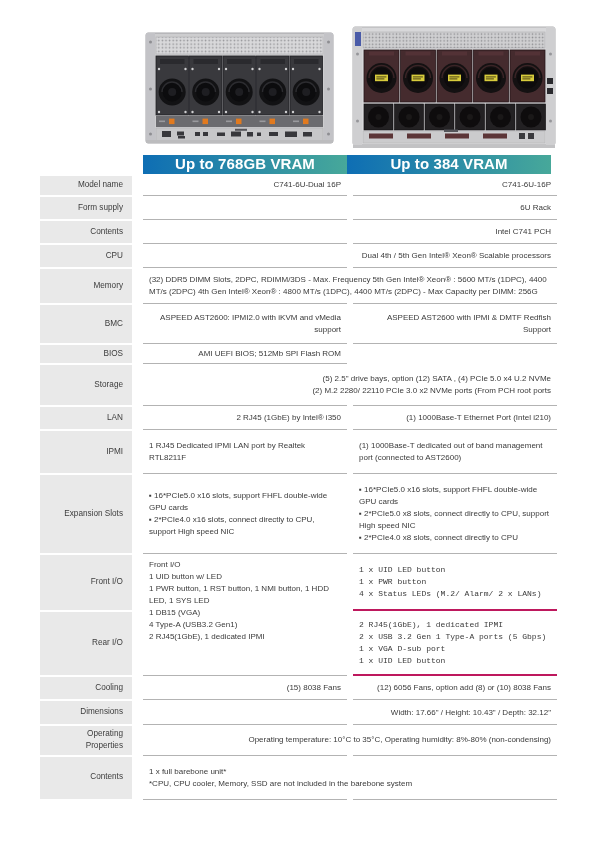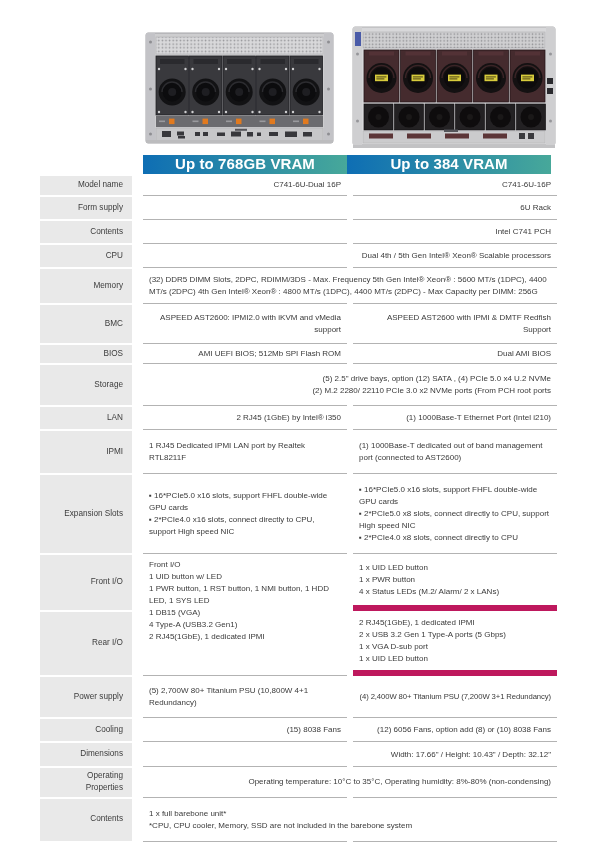--- a/index.html
+++ b/index.html
@@ -29,21 +29,21 @@
   .split-r{width:204px;border-bottom:1px solid #b3b3b3;}
   .merged{flex:1;background-image:linear-gradient(#b3b3b3,#b3b3b3),linear-gradient(#b3b3b3,#b3b3b3);
         background-repeat:no-repeat;background-position:left bottom,right bottom;
         background-size:204px 1px,204px 1px;}
   .center{text-align:right;}
   .left{text-align:left;}
   .top{justify-content:flex-start;padding-top:5px;}
   .condensed{font-size:7.7px;letter-spacing:-0.1px;}
   
   .rcol{width:204px;display:flex;flex-direction:column;}
-  .rcol .cell{width:204px;border-bottom:6px solid #be185d;}
+  .rcol .cell{width:204px;border-bottom:2px solid #be185d;font-family:Liberation Mono, monospace;}
 </style>
 </head>
 <body>
 
 <div class="page">
 
   <div class="hero">
 
     <svg width="193" height="118" viewBox="0 0 193 118">
       <defs>
@@ -323,21 +323,20 @@
       <div class="cells">
         <div class="cell split-l center">ASPEED AST2600: IPMI2.0 with iKVM and vMedia support</div>
         <div class="cell split-r center">ASPEED AST2600 with IPMI &amp; DMTF Redfish Support</div>
       </div>
     </div>
 
     <div class="row" style="min-height:20px">
       <div class="lbl">BIOS</div>
       <div class="cells">
         <div class="cell split-l center">AMI UEFI BIOS; 512Mb SPI Flash ROM</div>
-        <div class="cell split-r center">Dual AMI BIOS</div>
       </div>
     </div>
 
     <div class="row" style="min-height:42px">
       <div class="lbl">Storage</div>
       <div class="cells">
           <div class="cell merged center">(5) 2.5" drive bays, option (12) SATA , (4) PCIe 5.0 x4 U.2 NVMe
 (2) M.2 2280/ 22110 PCIe 3.0 x2 NVMe ports (From PCH root ports</div>
         </div>
     </div>
@@ -386,27 +385,20 @@
 1 x PWR button
 4 x Status LEDs (M.2/ Alarm/ 2 x LANs)</div>
           <div class="cell left" style="flex:1">2 RJ45(1GbE), 1 dedicated IPMI
 2 x USB 3.2 Gen 1 Type-A ports (5 Gbps)
 1 x VGA D-sub port
 1 x UID LED button</div>
         </div>
       </div>
     </div>
 
-    <div class="row" style="min-height:42px">
-      <div class="lbl">Power supply</div>
-      <div class="cells">
-        <div class="cell split-l left">(5) 2,700W 80+ Titanium PSU (10,800W 4+1 Redundancy)</div>
-        <div class="cell split-r center condensed">(4) 2,400W 80+ Titanium PSU (7,200W 3+1 Redundancy)</div>
-      </div>
-    </div>
 
     <div class="row" style="min-height:24px">
       <div class="lbl">Cooling</div>
       <div class="cells">
         <div class="cell split-l center">(15) 8038 Fans</div>
         <div class="cell split-r center">(12) 6056 Fans, option add (8) or (10) 8038 Fans</div>
       </div>
     </div>
 
     <div class="row" style="min-height:25px">

